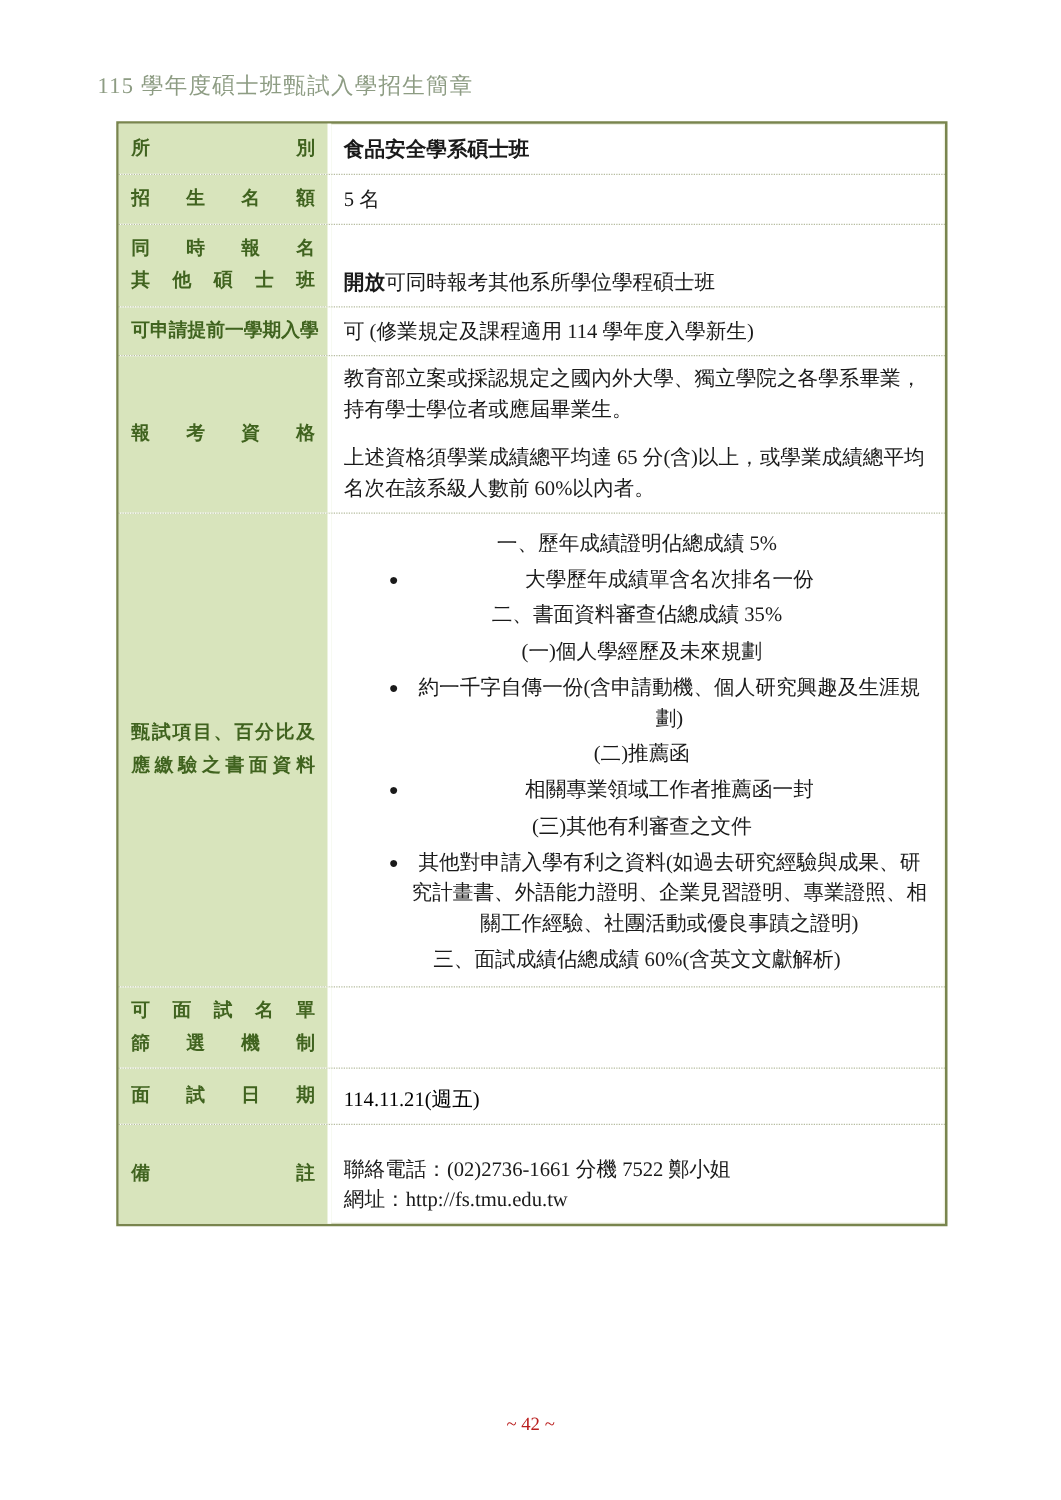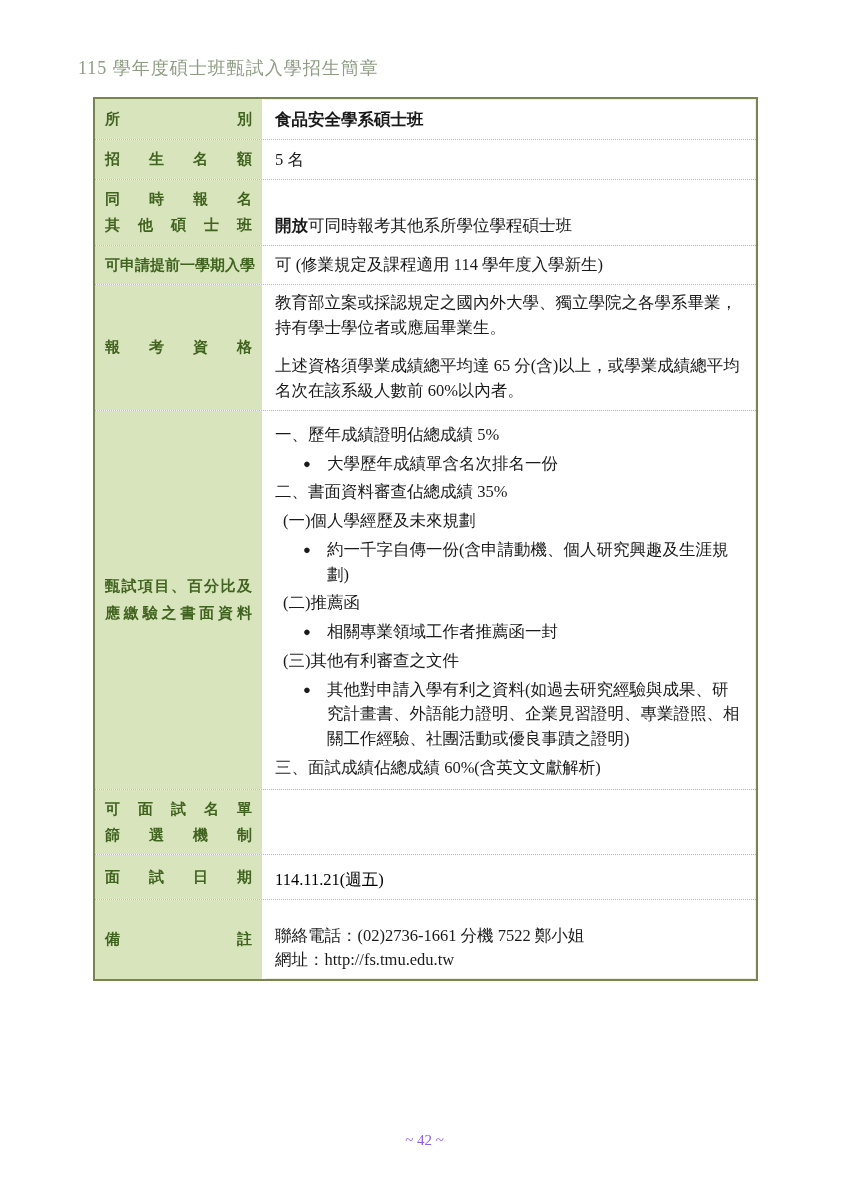--- a/index.html
+++ b/index.html
@@ -59,21 +59,21 @@
   .min-r2 { min-height: 49px; }
   .min-r3 { min-height: 36px; }
   .min-r4 { min-height: 113px; }
   .min-r5 { min-height: 316px; }
   .min-r6 { min-height: 57px; }
   .min-r7 { min-height: 45px; }
   .min-r8 { min-height: 80px; }
 
   .page-number {
     position: absolute; left: 0; top: 1132px; width: 100%;
-    text-align: center; font-size: 15px; color: #8b5cf6;
+    text-align: center; font-size: 15px; color: #b91c1c;
   }
 </style>
 </head>
 <body>
 
 <div class="page">
 
   <div class="doc-header">115 學年度碩士班甄試入學招生簡章</div>
 
   <div class="admission-table">
@@ -177,21 +177,21 @@
             <span>應</span>
             <span>繳</span>
             <span>驗</span>
             <span>之</span>
             <span>書</span>
             <span>面</span>
             <span>資</span>
             <span>料</span>
           </div>
         </div>
-      <div class="value-cell" style="justify-content:flex-start; padding-top:10px;">
+      <div class="value-cell" style="justify-content:flex-start; padding-top:10px;text-align:center;">
         <div class="ln">一、歷年成績證明佔總成績 5%</div>
         <div class="ln ln-bullet">
             <span class="marker">●</span>
             <span class="btxt">大學歷年成績單含名次排名一份</span>
           </div>
         <div class="ln">二、書面資料審查佔總成績 35%</div>
         <div class="ln ln-paren">(一)個人學經歷及未來規劃</div>
         <div class="ln ln-bullet">
             <span class="marker">●</span>
             <span class="btxt">約一千字自傳一份(含申請動機、個人研究興趣及生涯規劃)</span>

